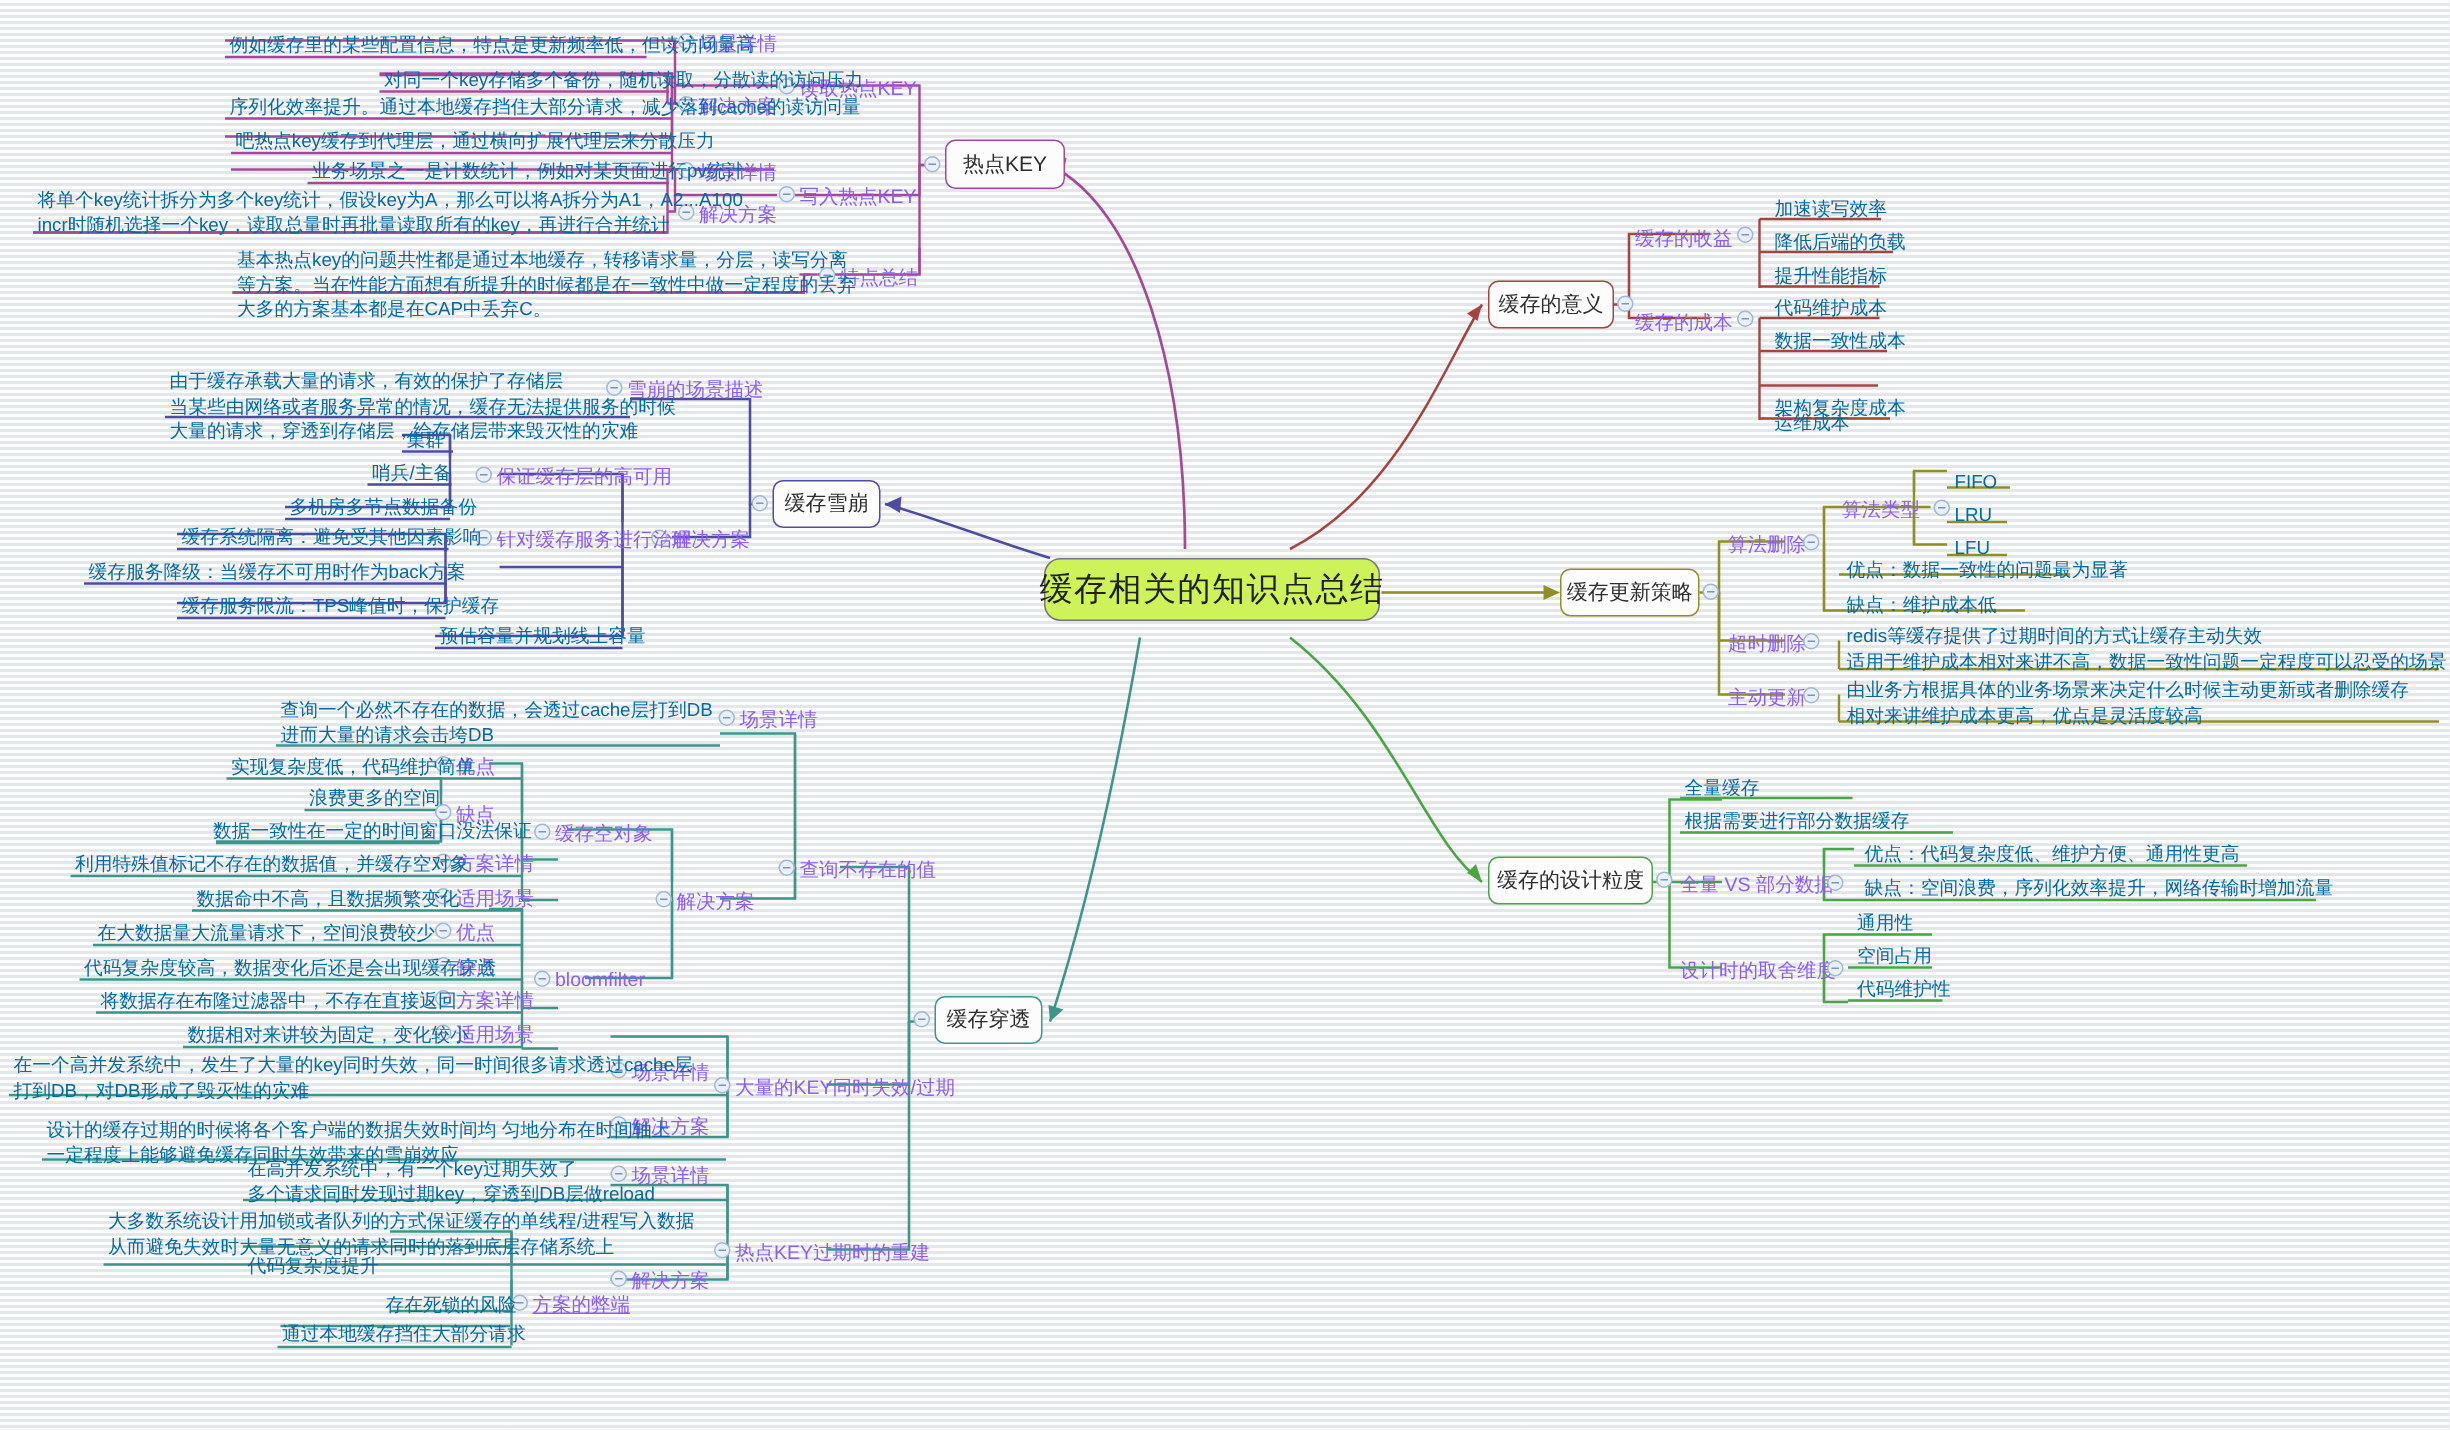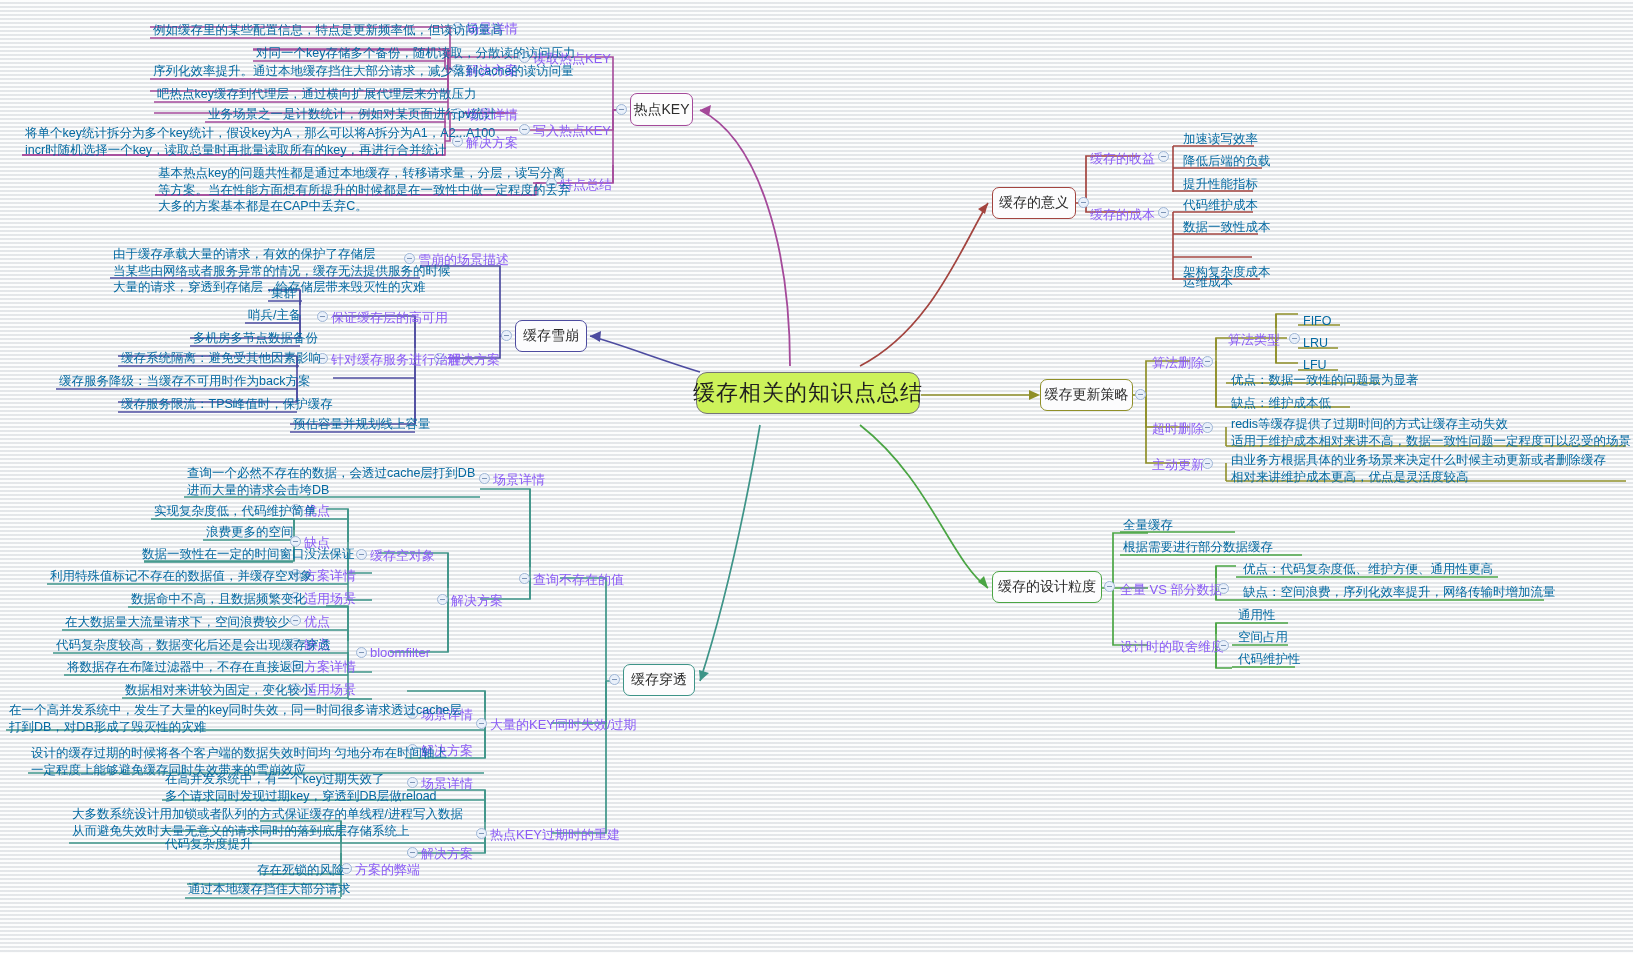--- a/index.html
+++ b/index.html
@@ -277,21 +277,21 @@
     <path d="M341 853 L 341 874 L 260 874"></path>
     <path d="M341 821 L 341 897"></path>
     <line x1="162" y1="831" x2="341" y2="831"></line>
     <line x1="187" y1="884" x2="340" y2="884"></line>
     <line x1="185" y1="898" x2="341" y2="898"></line>
   </g>
 </svg>
 
 <div class="rootnode" style="left:696px;top:372px;width:224px;height:42px;">缓存相关的知识点总结</div>
 
-<div class="boxnode" style="left:630px;top:93px;width:63px;height:33px;border-color:#a4499a;">热点KEY</div>
+<div class="boxnode" style="left:630px;top:93px;width:80px;height:33px;border-color:#a4499a;">热点KEY</div>
 <span class="toggle" style="left:616px;top:104px;"></span>
 
 <span class="midlabel" style="left:533px;top:50px;">读取热点KEY</span>
 <span class="toggle" style="left:519px;top:52px;"></span>
 <span class="midlabel" style="left:533px;top:122px;">写入热点KEY</span>
 <span class="toggle" style="left:519px;top:124px;"></span>
 <span class="midlabel" style="left:560px;top:176px;">特点总结</span>
 <span class="toggle" style="left:546px;top:178px;"></span>
 
 <span class="midlabel" style="left:466px;top:20px;">场景详情</span>
@@ -460,18 +460,18 @@
 <span class="midlabel" style="left:421px;top:775px;">场景详情</span>
 <span class="toggle" style="left:407px;top:777px;"></span>
 <span class="midlabel" style="left:421px;top:845px;">解决方案</span>
 <span class="toggle" style="left:407px;top:847px;"></span>
 
 <div class="node leaf" style="left:162px;top:770px;">在高并发系统中，有一个key过期失效了
 多个请求同时发现过期key，穿透到DB层做reload</div>
 <div class="node leaf" style="left:69px;top:805px;">大多数系统设计用加锁或者队列的方式保证缓存的单线程/进程写入数据
 从而避免失效时大量无意义的请求同时的落到底层存储系统上</div>
 
-<span class="midlabel" style="left:355px;top:861px;">方案的弊端</span>
+<span class="midlabel" style="left:355px;top:861px;text-decoration:underline;">方案的弊端</span>
 <span class="toggle" style="left:341px;top:863px;"></span>
 
 <div class="node leaf" style="left:162px;top:835px;">代码复杂度提升</div>
 <div class="node leaf" style="left:254px;top:861px;">存在死锁的风险</div>
 <div class="node leaf" style="left:185px;top:880px;">通过本地缓存挡住大部分请求</div>
 
 </body></html>

